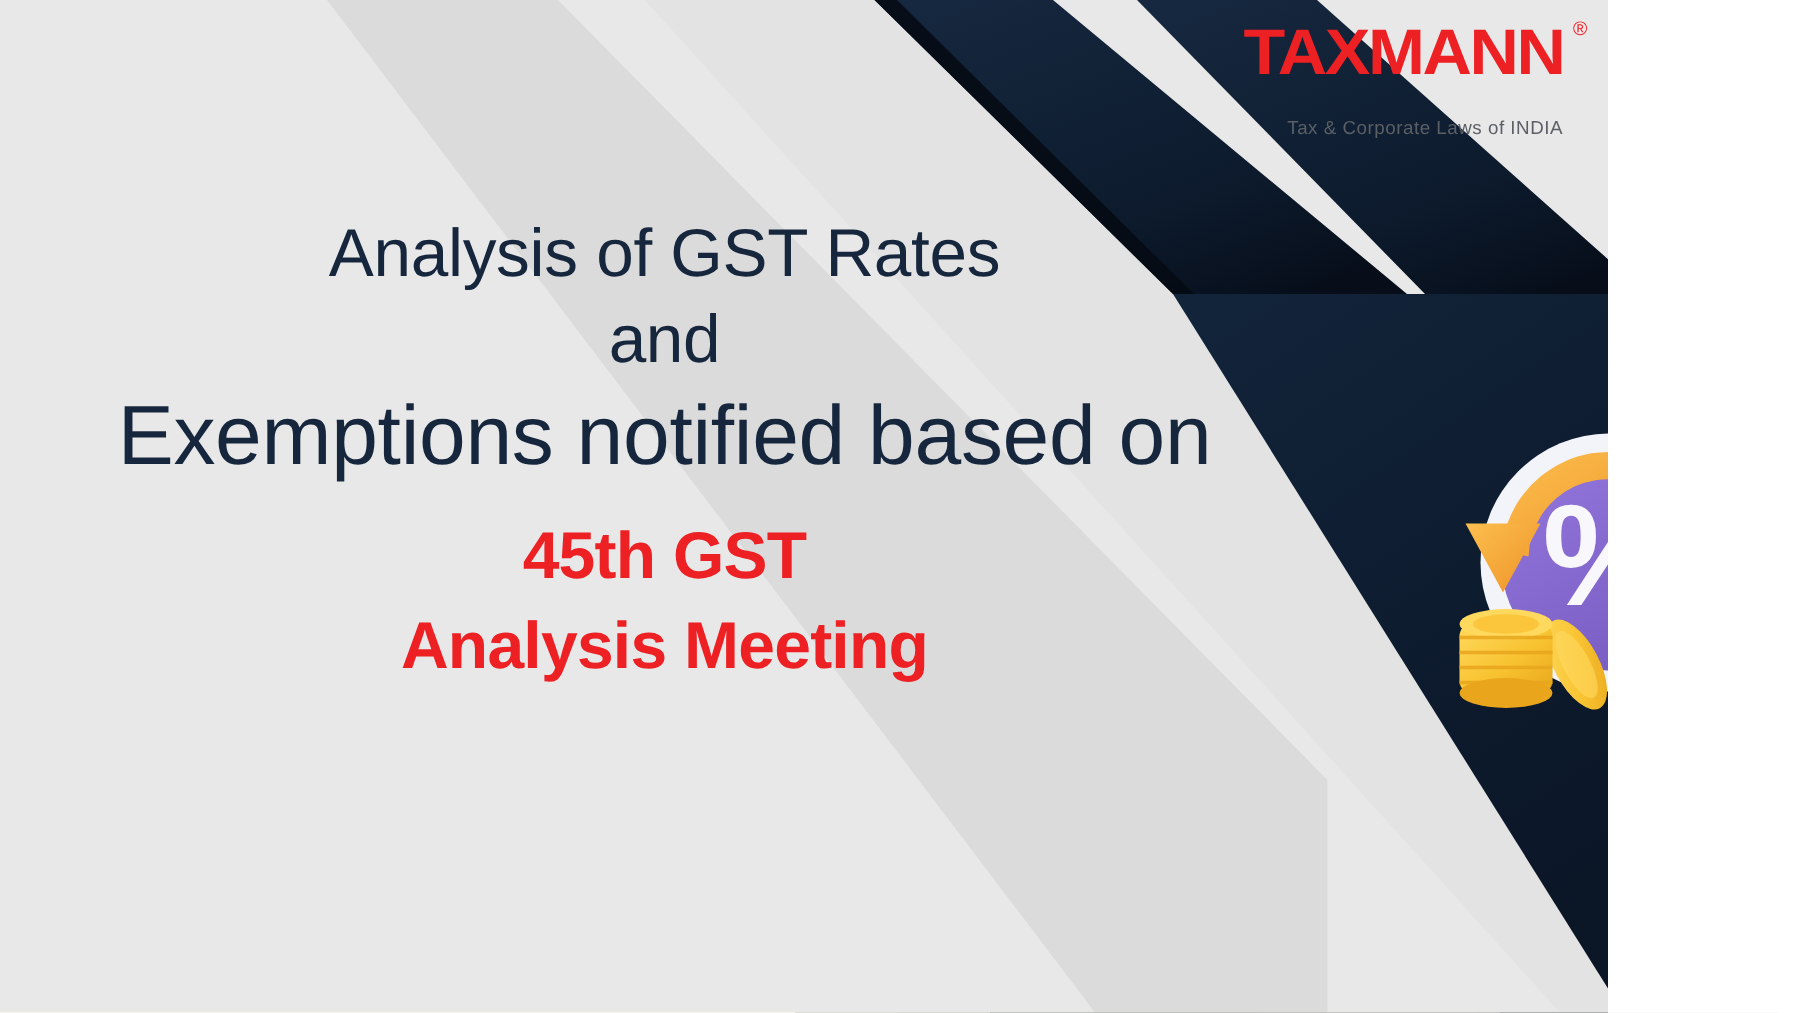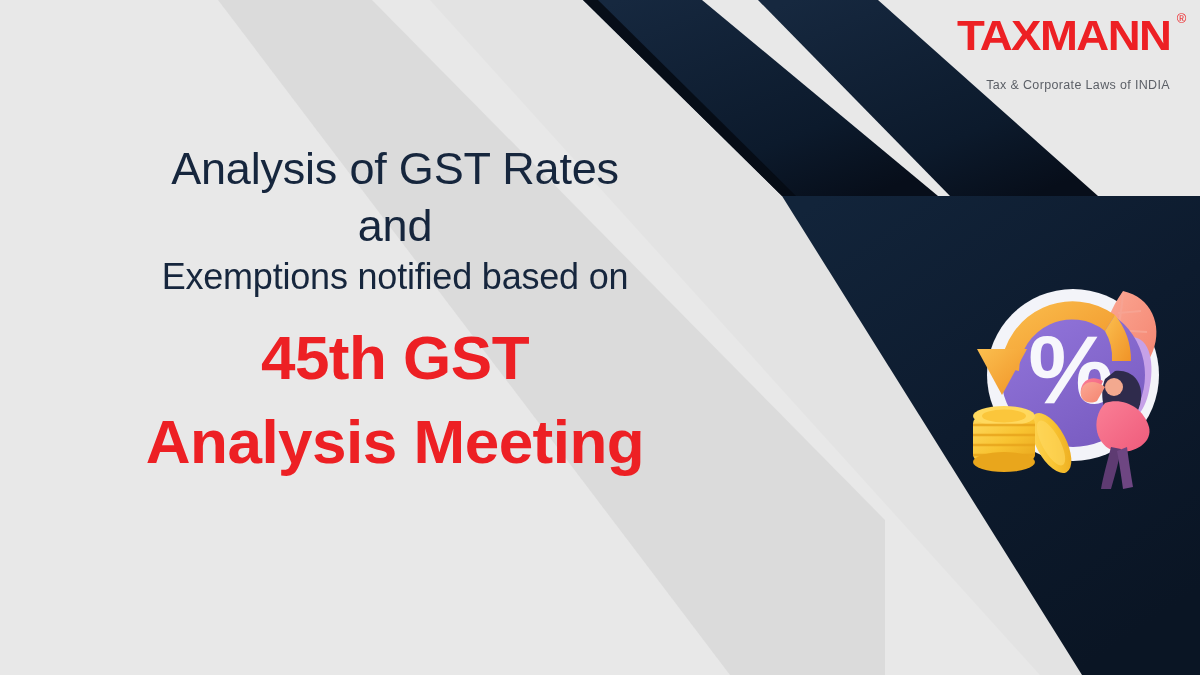--- a/index.html
+++ b/index.html
@@ -2,21 +2,21 @@
 <html><head>
 <meta charset="utf-8">
 <style>
   html, body {
     margin: 0;
     padding: 0;
     background: #ffffff;
   }
   #banner {
     position: relative;
-    width: 1200px;
+    width: 1072px;
     height: 675px;
     overflow: hidden;
     background: #fef9c3;
     font-family: "Liberation Sans", sans-serif;
   }
   #bg-svg {
     position: absolute;
     inset: 0;
     width: 1200px;
     height: 675px;
@@ -62,39 +62,40 @@
   }
 
   
   .headline {
     position: absolute;
     left: 0;
     top: 140px;
     width: 790px;
     text-align: center;
     z-index: 5;
+    padding-left: 48px;
   }
   .h-line {
     color: #16263d;
     font-size: 45px;
     line-height: 1.27;
     font-weight: normal;
     letter-spacing: -0.2px;
     white-space: nowrap;
   }
   .h-line.small {
-    font-size: 36px;
+    font-size: 56px;
   }
   .emphasis {
     margin-top: 16px;
   }
   .e-line {
     color: #ED2024;
     font-weight: bold;
-    font-size: 62px;
+    font-size: 44px;
     line-height: 1.35;
     letter-spacing: -0.5px;
     white-space: nowrap;
   }
 
   
   .illustration {
     position: absolute;
     left: 955px;
     top: 275px;

